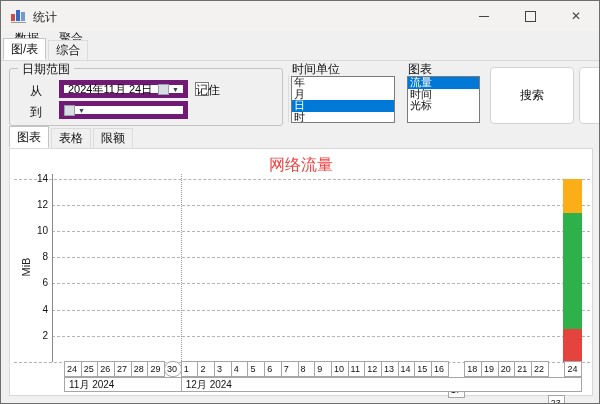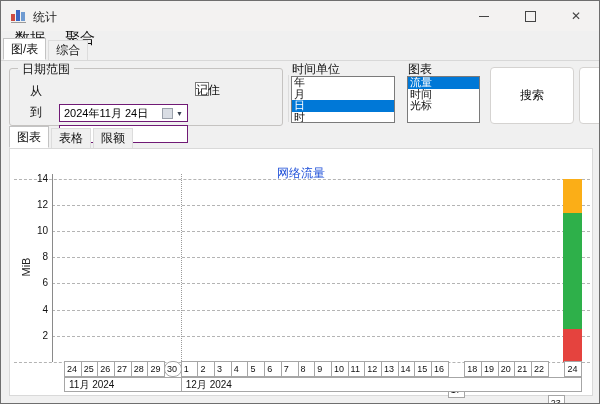--- a/index.html
+++ b/index.html
@@ -14,46 +14,46 @@
   .app-icon .b3{left:10px;height:9px;background:#6f9bd1;}
   .app-icon u{position:absolute;left:0;bottom:0;width:15px;height:1px;background:#9a9a9a;}
   .title{position:absolute;left:32px;top:8px;font-size:12px;color:#1b1b1b;}
   .win-controls{position:absolute;right:0;top:0;height:30px;display:flex;}
   .wbtn{width:46px;height:30px;display:flex;align-items:center;justify-content:center;color:#333;}
   .glyph-min{display:block;width:10px;height:1px;background:#444;}
   .glyph-max{display:block;width:9px;height:9px;border:1px solid #444;}
   .glyph-close{font-size:12px;color:#444;}
   
   .menubar{position:absolute;left:0;top:30px;width:100%;height:15px;display:flex;align-items:center;padding-left:8px;box-sizing:border-box;}
-  .menu-item{font-size:15px;color:#111;padding:0 6px;margin-right:8px;}
+  .menu-item{font-size:12px;color:#111;padding:0 6px;margin-right:8px;}
   
   .tabstrip1{position:absolute;left:0;top:45px;width:100%;height:15px;border-bottom:1px solid #d8d8d8;padding-left:2px;box-sizing:border-box;display:flex;align-items:flex-end;}
   .tabstrip2{position:absolute;left:8px;top:129px;height:18px;display:flex;align-items:flex-end;z-index:3;}
   .tab{font-size:12px;color:#111;padding:1px 7px;background:#f0f0f0;border:1px solid #dcdcdc;border-bottom:none;margin-right:2px;}
   .tab.sel{background:#fff;border:1px solid #c3c3c3;border-bottom:1px solid #fff;position:relative;z-index:4;padding-top:2px;}
   
   .toolbar{position:absolute;left:0;top:60px;width:100%;height:69px;background:#f0f0f0;text-decoration:underline;}
   .group{position:absolute;left:8px;top:7px;width:272px;height:56px;border:1px solid #c5c3c1;border-radius:3px;}
   .group-label{position:absolute;left:8px;top:-8px;background:#f0f0f0;padding:0 4px;font-size:12px;color:#111;}
   .row-label{position:absolute;font-size:12px;color:#111;}
-  .dtfield{position:absolute;width:129px;height:18px;background:#fff;border:1px solid #701a75;box-sizing:border-box;display:flex;align-items:center;margin-top:24px;}
+  .dtfield{position:absolute;width:129px;height:18px;background:#fff;border:5px solid #701a75;box-sizing:border-box;display:flex;align-items:center;}
   .dtfield .val{font-size:11px;padding-left:4px;flex:1;white-space:nowrap;overflow:hidden;}
   .cal{width:9px;height:9px;background:#d9dde4;border:1px solid #9aa0aa;margin-right:3px;}
   .dd-arrow{font-size:7px;color:#36404f;margin-right:4px;}
   .checkbox{position:absolute;width:12px;height:12px;background:#fff;border:1px solid #7a7a7a;box-sizing:content-box;}
   .cb-label{position:absolute;font-size:12px;color:#111;}
   .side-label{position:absolute;font-size:12px;color:#111;}
   .listbox{position:absolute;background:#fff;border:1px solid #7a7a7a;box-sizing:border-box;overflow:hidden;}
   .lb-item{font-size:11px;height:11.5px;line-height:11.5px;padding-left:2px;color:#111;white-space:nowrap;}
   .lb-sel{background:#0078d7;color:#fff;}
   .btn{position:absolute;background:#fff;border:1px solid #d5d3d1;border-radius:4px;font-size:12px;color:#111;display:flex;align-items:center;justify-content:center;}
   .separator{position:absolute;width:1px;background:#dcdcdc;}
   
   .chart-panel{position:absolute;left:8px;top:147px;width:584px;height:248px;background:#fff;border:1px solid #d9d9d9;box-sizing:border-box;z-index:2;}
-  .chart-title{position:absolute;left:0;top:16px;width:100%;text-align:center;font-size:12px;color:#1d4ed8;}
+  .chart-title{position:absolute;left:0;top:6px;width:100%;text-align:center;font-size:16px;color:#ef4444;}
   .ylabel{position:absolute;left:-4px;top:112px;width:40px;text-align:center;font-size:11px;color:#222;transform:rotate(-90deg);}
   .gridline{position:absolute;height:0;border-top:1px dashed #b4b4b4;}
   .vaxis{position:absolute;width:1px;background:#8a8a8a;}
   .vmonth{position:absolute;width:0;border-left:1px dotted #9a9a9a;}
   .ytick{position:absolute;width:26px;text-align:right;font-size:10px;color:#111;}
   .daycell{position:absolute;height:16px;border:1px solid #a6a6a6;box-sizing:border-box;font-size:9px;line-height:14px;padding-left:2px;background:#fff;color:#111;}
   .monthcell{position:absolute;height:15px;border:1px solid #a6a6a6;box-sizing:border-box;font-size:10px;line-height:13px;padding-left:4px;background:#fff;color:#111;}
   .barseg{position:absolute;}
 </style>
 </head>

